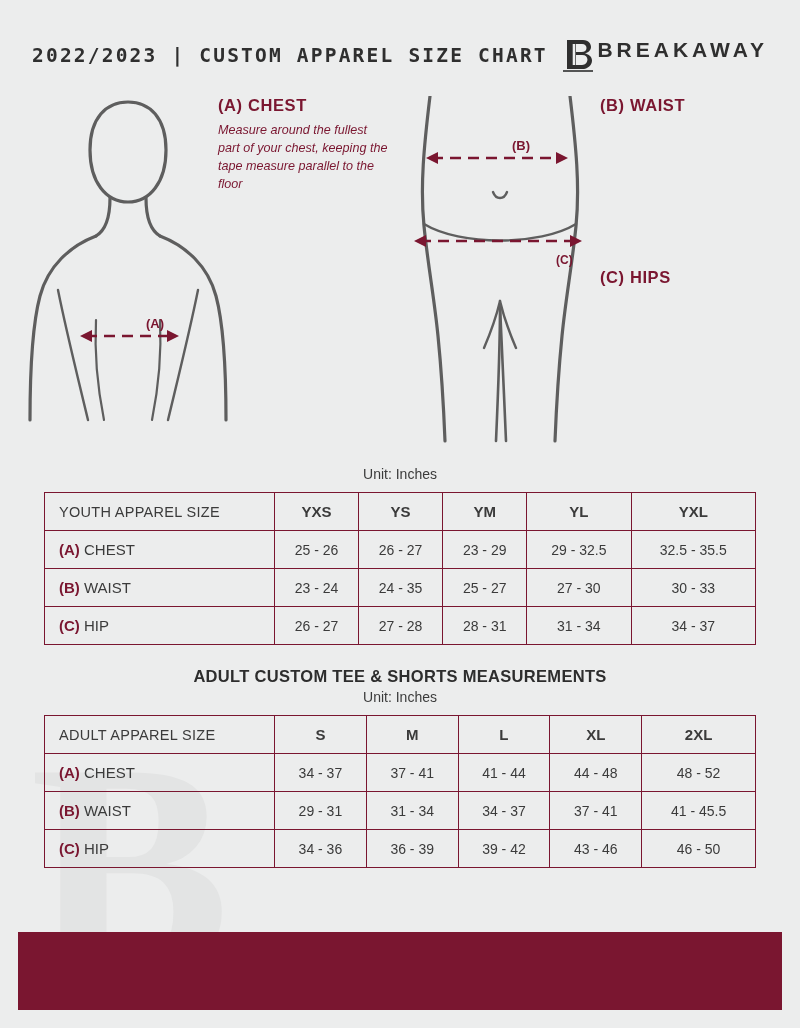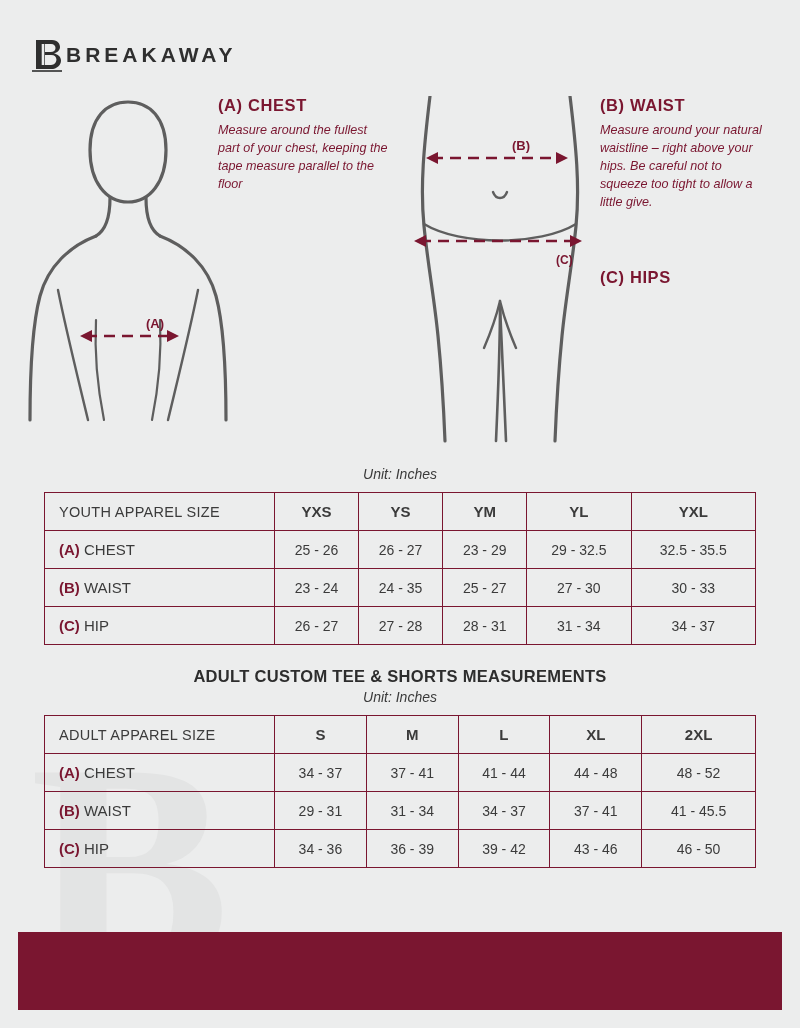--- a/index.html
+++ b/index.html
@@ -42,21 +42,21 @@
   .header-title {
     font-size: 19.5px;
     font-weight: bold;
     letter-spacing: 2.2px;
     color: #2f2f2f;
     font-family: "DejaVu Sans Mono", monospace;
     white-space: nowrap;
   }
   .brand {
     display: flex;
-    align-items: center;
+    align-items: flex-start;
     gap: 4px;
   }
   .brand-mark {
     width: 30px; height: 34px;
     display: block;
   }
   .brand-name {
     font-size: 21px;
     font-weight: bold;
     letter-spacing: 4px;
@@ -107,21 +107,20 @@
     text-align: center;
     font-size: 16.5px;
     font-weight: bold;
     letter-spacing: 0.3px;
     color: #2d2d2d;
     margin: 0;
   }
   .table-unit {
     text-align: center;
     font-size: 14px;
-    font-style: italic;
     color: #3b3b3b;
     margin: 3px 0 10px 0;
   }
   table {
     border-collapse: collapse;
     width: 712px;
     margin: 0 auto;
     background: transparent;
   }
   table tr { height: 38px; }
@@ -155,20 +154,21 @@
   }
 </style>
 </head>
 <body>
 
 <div class="page">
 
   <div class="watermark">B</div>
 
   <div class="header">
+    <div class="header-title">2022/2023  |  CUSTOM APPAREL SIZE CHART</div>
     <div class="brand">
       <svg class="brand-mark" viewBox="0 0 30 34">
         <path d="M4 2 L20 2 C26 2 28 6 28 9 C28 12.5 25 14.5 22 15.4 C26 16.2 29 18.6 29 22.4 C29 27 25 31 19 31 L4 31 Z" fill="#2f2f2f"></path>
         <path d="M11 6 L11 27" stroke="#eceded" stroke-width="2.6" fill="none"></path>
         <path d="M13 6 L19 6 C22 6 23.5 8 23.5 10 C23.5 12.4 21.6 14 18.6 14 L13 14 Z" fill="#eceded"></path>
         <path d="M13 17 L19.2 17 C22.6 17 24.4 19 24.4 21.6 C24.4 24.6 22.4 27 19 27 L13 27 Z" fill="#eceded"></path>
         <path d="M0 33 L30 33" stroke="#2f2f2f" stroke-width="1.6"></path>
       </svg>
       <div class="brand-name">BREAKAWAY</div>
     </div>
@@ -233,21 +233,20 @@
       <text x="166" y="168" font-family="Liberation Sans, sans-serif" font-size="12" font-weight="bold" fill="#7a1630">(C)</text>
     </svg>
 
     <div class="callout" id="callout-chest">
       <h3>(A) CHEST</h3>
       <p>Measure around the fullest part of your chest, keeping the tape measure parallel to the floor</p>
     </div>
 
     <div class="callout" id="callout-waist">
       <h3>(B) WAIST</h3>
-      <p>Measure around your natural waistline – right above your hips. Be careful not to squeeze too tight to allow a little give.</p>
     </div>
 
     <div class="callout" id="callout-hips">
       <h3>(C) HIPS</h3>
     </div>
   </div>
 
   <div class="table-block">
     <p class="table-unit">Unit: Inches</p>
     <table>

